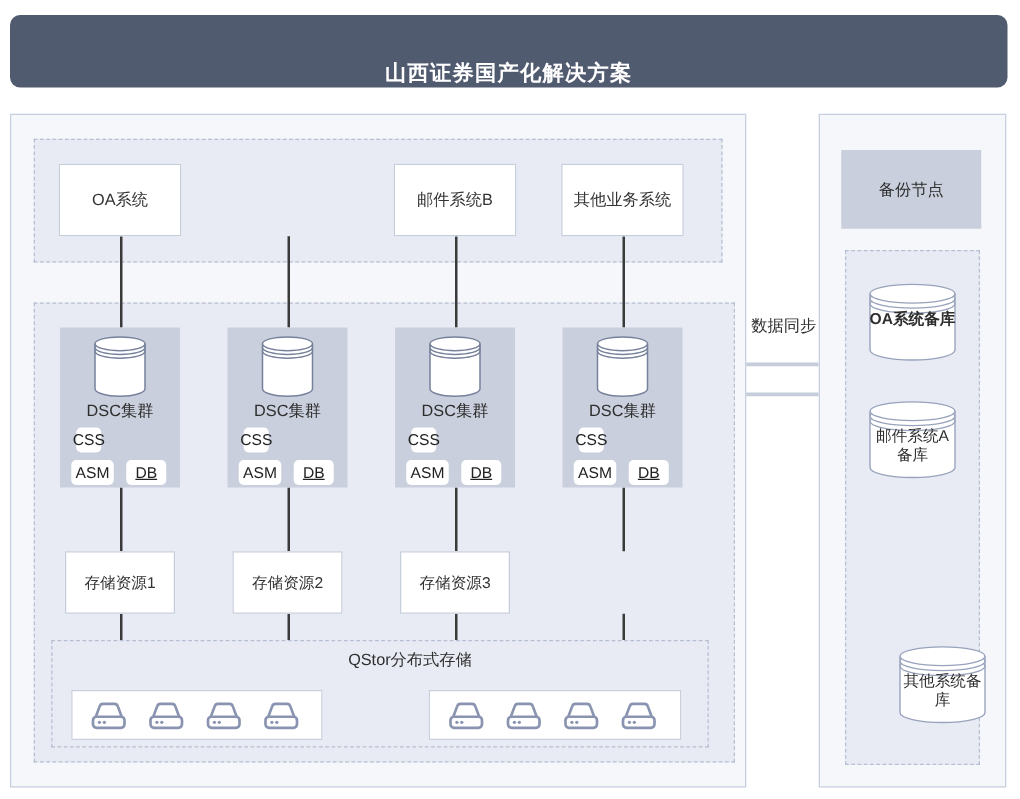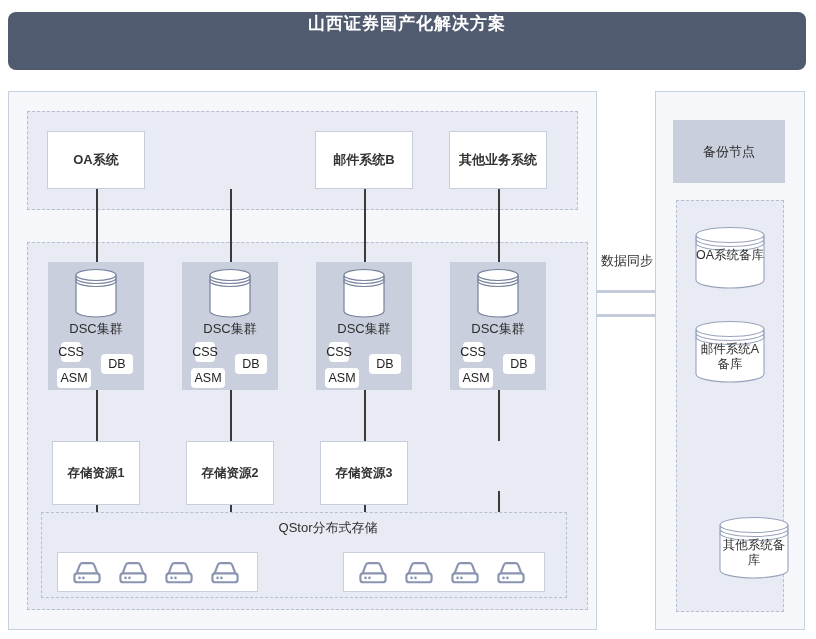--- a/index.html
+++ b/index.html
@@ -1,45 +1,45 @@
 <!DOCTYPE html>
 <html><head>
 <meta charset="utf-8">
 <style>
   html,body{margin:0;padding:0;background:#fff;}
   body{font-family:"Liberation Sans","DejaVu Sans",sans-serif;color:#2e2e2e;}
   .canvas{position:relative;width:816px;height:639px;background:#fff;overflow:hidden;}
 
   .title-bar{position:absolute;left:8px;top:12px;width:798px;height:58px;background:#515B70;
-    border-radius:8px;display:flex;align-items:flex-start;justify-content:center;
+    border-radius:8px;display:flex;align-items:flex-end;justify-content:center;
     color:#fff;font-size:17px;font-weight:600;letter-spacing:1px;}
 
   .panel{position:absolute;background:#F5F7FB;border:1px solid #C7D0DE;box-sizing:border-box;}
   .left-panel{left:8px;top:91px;width:589px;height:539px;}
   .right-panel{left:655px;top:91px;width:150px;height:539px;}
 
   .dashed{position:absolute;background:#E9EBF4;border:1px dashed #B6BFD1;box-sizing:border-box;}
   .top-dashed{left:27px;top:111px;width:551px;height:99px;}
   .mid-dashed{left:27px;top:242px;width:561px;height:368px;}
   .qstor-dashed{left:41px;top:512px;width:526px;height:86px;}
   .backup-dashed{left:676px;top:200px;width:108px;height:412px;}
 
   .white-box{position:absolute;background:#fff;border:1px solid #C7CEDB;box-sizing:border-box;
-    display:flex;align-items:center;justify-content:center;font-size:13px;color:#333;font-weight:bold;}
+    display:flex;align-items:center;justify-content:center;font-size:13px;color:#333;}
   .app-box{top:131px;width:98px;height:58px;}
-  .store-box{top:441px;width:88px;height:64px;font-size:12.5px;}
+  .store-box{top:441px;width:88px;height:50px;font-size:12.5px;}
 
   .dsc-box{position:absolute;top:262px;width:96px;height:128px;background:#C9CFDC;}
   .dsc-cyl{position:absolute;left:26px;top:5px;}
   .dsc-label{position:absolute;top:58px;left:0;width:100%;text-align:center;font-size:13px;color:#2e2e2e;}
   .chip{position:absolute;background:#fff;border-radius:4px;display:flex;align-items:center;
     justify-content:center;font-size:12.5px;color:#222;}
   .chip-css{left:13px;top:80px;width:20px;height:20px;}
   .chip-asm{left:9px;top:106px;width:34px;height:20px;}
-  .chip-db{left:53px;top:92px;width:32px;height:20px;}
+  .chip-db{left:53px;top:106px;width:32px;height:20px;text-decoration:underline;}
 
   .vline{position:absolute;width:1.5px;background:#3a3a3a;}
   .x1{left:96px;}.x2{left:230px;}.x3{left:364px;}.x4{left:498px;}
   .segA{top:189px;height:73px;}
   .segB{top:390px;height:51px;}
   .segC{top:491px;height:21px;}
 
   .qstor-title{position:absolute;left:41px;top:519px;width:526px;text-align:center;
     font-size:13px;color:#2e2e2e;margin-left:24px;}
   .disk-box{position:absolute;top:552px;height:40px;background:#fff;border:1px solid #C9D0DC;
@@ -51,21 +51,21 @@
   .sync-bar{position:absolute;left:597px;width:58px;height:3px;background:#C5CCDA;}
   .bar1{top:290px;}.bar2{top:314px;}
 
   .backup-header{position:absolute;left:673px;top:120px;width:112px;height:63px;background:#C9CFDC;
     display:flex;align-items:center;justify-content:center;font-size:13px;color:#2e2e2e;}
 
   .bk-cyl{position:absolute;left:694px;width:72px;height:64px;}
   .bk-cyl svg{position:absolute;left:0;top:0;}
   .bk-label{position:absolute;left:1px;right:1px;top:22px;text-align:center;font-size:12.5px;
     line-height:1.2;color:#2e2e2e;}
-  .cy1{top:226px;}.cy2{top:320px;}.cy3{top:423px;}.cy4{top:516px;margin-left:24px;}
+  .cy1{top:226px;font-weight:bold;}.cy2{top:320px;}.cy3{top:423px;}.cy4{top:516px;margin-left:24px;}
 </style>
 </head>
 <body>
 
 <div class="canvas">
 
   <div class="title-bar">
     <span>山西证券国产化解决方案</span>
   </div>
 

